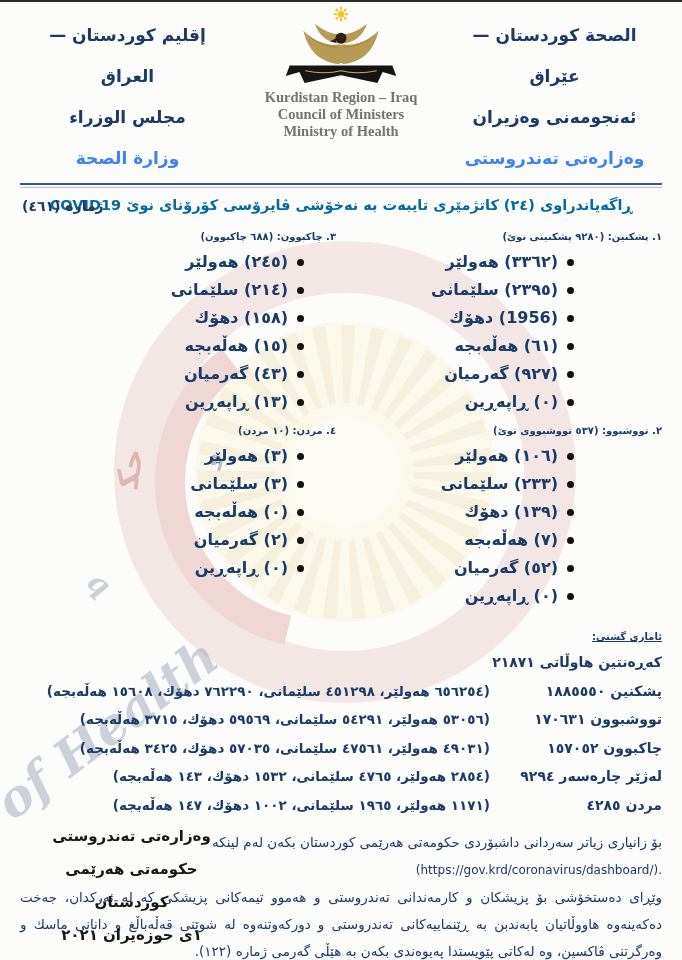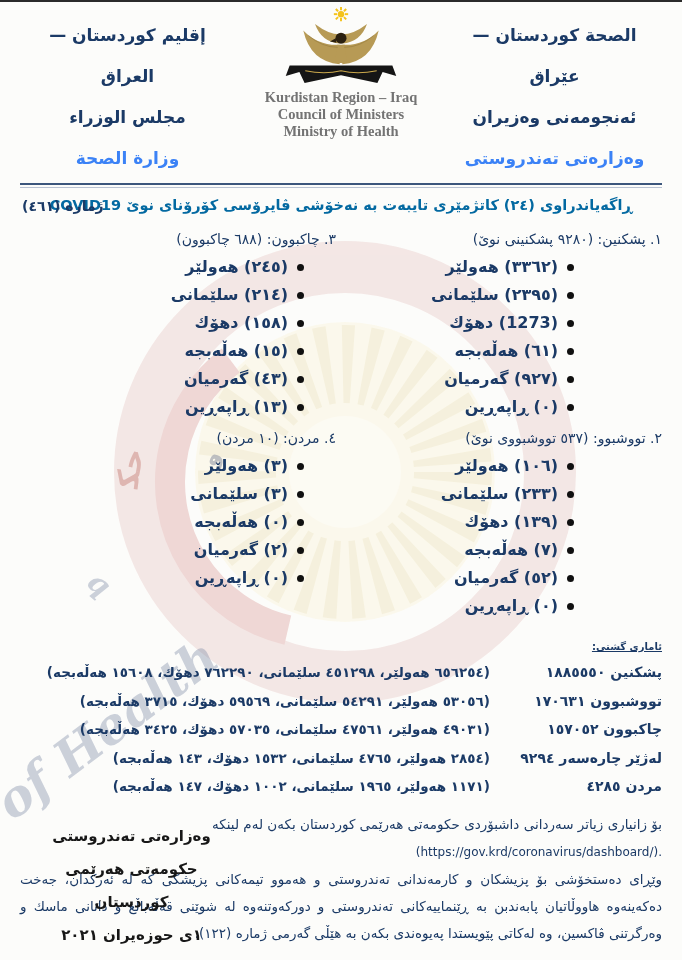--- a/index.html
+++ b/index.html
@@ -20,21 +20,21 @@
   .hdr-center .eng{font-family:"Liberation Serif","DejaVu Serif",serif;font-size:14.5px;line-height:17px;color:#737373;font-weight:bold;}
   .rule{border-top:2.5px solid #3c567c;border-bottom:1px solid #b9c2d2;height:2px;margin-top:4px;}
 
   
   .title-row{position:relative;margin-top:9px;height:26px;}
   .doc-title{text-align:center;font-weight:bold;font-size:14.5px;color:#0369a1;}
   .doc-number{position:absolute;left:2px;top:1px;font-weight:bold;font-size:14px;}
 
   
   .sections{display:grid;grid-template-columns:1fr 1fr;column-gap:10px;row-gap:8px;margin-top:8px;}
-  .section h3{margin:0 0 7px 0;font-size:14px;font-weight:normal;}
+  .section h3{margin:0 0 7px 0;font-size:10px;font-weight:bold;}
   .section ul{list-style:none;margin:0;padding:0;}
   .col-right ul{padding-right:88px;}
   .col-left  ul{padding-right:32px;}
   .section li{position:relative;padding-right:16px;height:28px;line-height:26px;font-weight:bold;font-size:16px;}
   .section li::before{content:"";position:absolute;right:0;top:10px;width:7px;height:7px;border-radius:50%;background:#101010;}
 
   
   .stats{margin-top:14px;}
   .stats-heading{display:inline-block;font-weight:bold;font-size:10px;text-decoration:underline;margin:0 0 6px 0;}
   .stats-row{display:grid;grid-template-columns:172px 1fr;line-height:28.5px;}
@@ -141,21 +141,21 @@
       <div class="doc-number">ژمارە (٤٦١)</div>
     </div>
 
     <div class="sections">
 
       <div class="section col-right">
         <h3>١. پشکنین: (٩٢٨٠ پشکنینی نوێ)</h3>
         <ul>
           <li>(٣٣٦٢) هەولێر</li>
           <li>(٢٣٩٥) سلێمانی</li>
-          <li>(1273) دهۆك</li>
+          <li>(1956) دهۆك</li>
           <li>(٦١) هەڵەبجە</li>
           <li>(٩٢٧) گەرمیان</li>
           <li>(٠) ڕاپەڕین</li>
         </ul>
       </div>
 
       <div class="section col-left">
         <h3>٣. چاکبوون: (٦٨٨ چاکبوون)</h3>
         <ul>
           <li>(٢٤٥) هەولێر</li>
@@ -188,20 +188,21 @@
           <li>(٢) گەرمیان</li>
           <li>(٠) ڕاپەڕین</li>
         </ul>
       </div>
     </div>
 
     <div class="stats">
       <div class="stats-heading">ئاماری گشتی:</div>
 
       <div class="stats-row">
+        <div class="stats-label">کەڕەنتین هاوڵاتی ٢١٨٧١</div>
       </div>
       <div class="stats-row">
         <div class="stats-label">پشکنین ١٨٨٥٥٥٠</div>
         <div class="stats-detail">(٦٥٦٢٥٤ هەولێر، ٤٥١٢٩٨ سلێمانی، ٧٦٢٢٩٠ دهۆك، ١٥٦٠٨ هەڵەبجە)</div>
       </div>
       <div class="stats-row">
         <div class="stats-label">تووشبوون ١٧٠٦٣١</div>
         <div class="stats-detail">(٥٣٠٥٦ هەولێر، ٥٤٢٩١ سلێمانی، ٥٩٥٦٩ دهۆك، ٣٧١٥ هەڵەبجە)</div>
       </div>
       <div class="stats-row">

